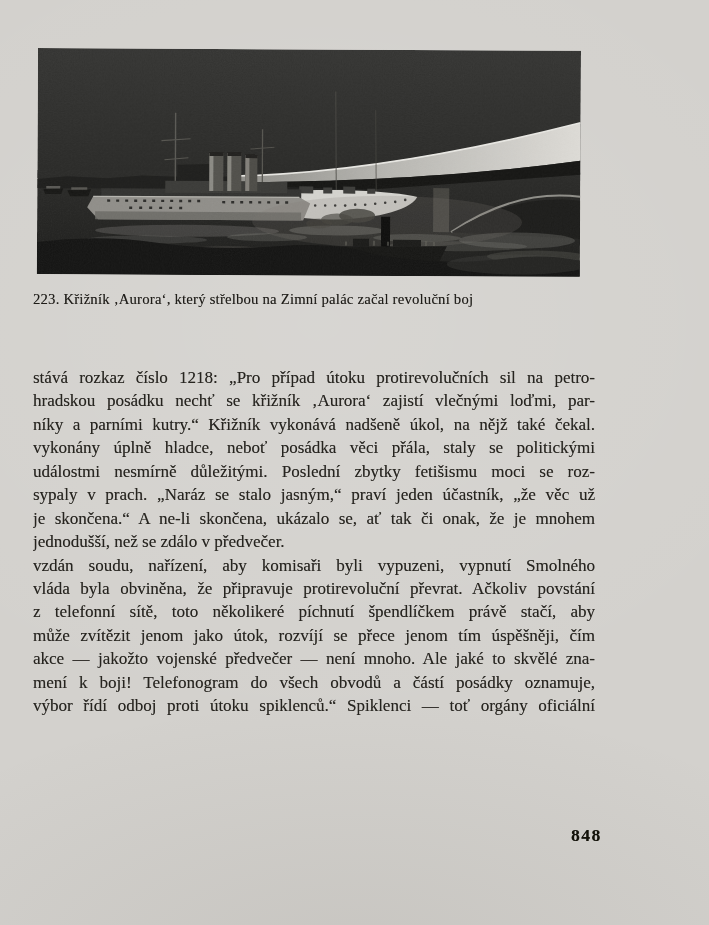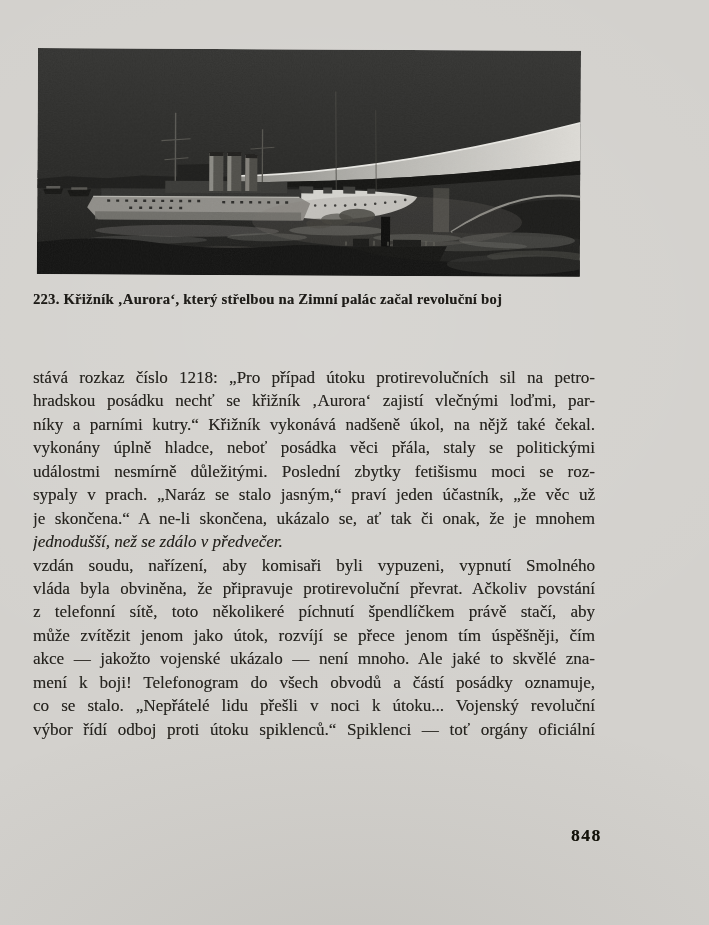--- a/index.html
+++ b/index.html
@@ -12,30 +12,30 @@
     font-family:"Liberation Serif","DejaVu Serif",serif;
     color:#26241f;
   }
   .photo {
     position:absolute; left:38px; top:48px; width:543px; height:226px;
     transform:rotate(0.3deg); transform-origin:0 0;
   }
   .photo svg { display:block; }
   .caption {
     position:absolute; left:33px; top:291px; width:562px;
-    font-weight:bold; font-size:14.6px; letter-spacing:0.25px; color:#1e1c18;
+    font-weight:normal; font-size:14.6px; letter-spacing:0.25px; color:#1e1c18;
     text-shadow:0.2px 0.2px 0.4px rgba(30,28,24,0.45);
   }
   .textblock {
     position:absolute; left:33px; top:366px; width:562px;
     font-size:17px; line-height:23.45px;
     text-shadow:0.2px 0.2px 0.4px rgba(30,28,24,0.4);
   }
   .line { text-align:justify; text-align-last:justify; height:23.45px; overflow:hidden; }
-  .line.flush { text-align-last:left;font-style:italic; }
+  .line.flush { text-align-last:left; }
   .line.indent { text-indent:21px; }
   .pagenum {
     position:absolute; left:571px; top:825px;
     font-weight:bold; font-size:17.5px; letter-spacing:1.5px; color:#131209;
     text-shadow:0.3px 0.3px 0.4px rgba(20,18,14,0.5);
   }
 </style>
 </head>
 <body>
 
@@ -212,21 +212,20 @@
       <div class="line">níky a parními kutry.“ Křižník vykonává nadšeně úkol, na nějž také čekal.</div>
       <div class="line">vykonány úplně hladce, neboť posádka věci přála, staly se politickými</div>
       <div class="line">událostmi nesmírně důležitými. Poslední zbytky fetišismu moci se roz-</div>
       <div class="line">sypaly v prach. „Naráz se stalo jasným,“ praví jeden účastník, „že věc už</div>
       <div class="line">je skončena.“ A ne-li skončena, ukázalo se, ať tak či onak, že je mnohem</div>
       <div class="line flush">jednodušší, než se zdálo v předvečer.</div>
       <div class="line">vzdán soudu, nařízení, aby komisaři byli vypuzeni, vypnutí Smolného</div>
       <div class="line">vláda byla obviněna, že připravuje protirevoluční převrat. Ačkoliv povstání</div>
       <div class="line">z telefonní sítě, toto několikeré píchnutí špendlíčkem právě stačí, aby</div>
       <div class="line">může zvítězit jenom jako útok, rozvíjí se přece jenom tím úspěšněji, čím</div>
-      <div class="line">akce — jakožto vojenské ukázalo — není mnoho. Ale jaké to skvělé zna-</div>
+      <div class="line">akce — jakožto vojenské předvečer — není mnoho. Ale jaké to skvělé zna-</div>
       <div class="line">mení k boji! Telefonogram do všech obvodů a částí posádky oznamuje,</div>
-      <div class="line">co se stalo. „Nepřátelé lidu přešli v noci k útoku... Vojenský revoluční</div>
       <div class="line">výbor řídí odboj proti útoku spiklenců.“ Spiklenci — toť orgány oficiální</div>
     </div>
 
   <div class="pagenum">848</div>
 
 </div>
 
 </body></html>

